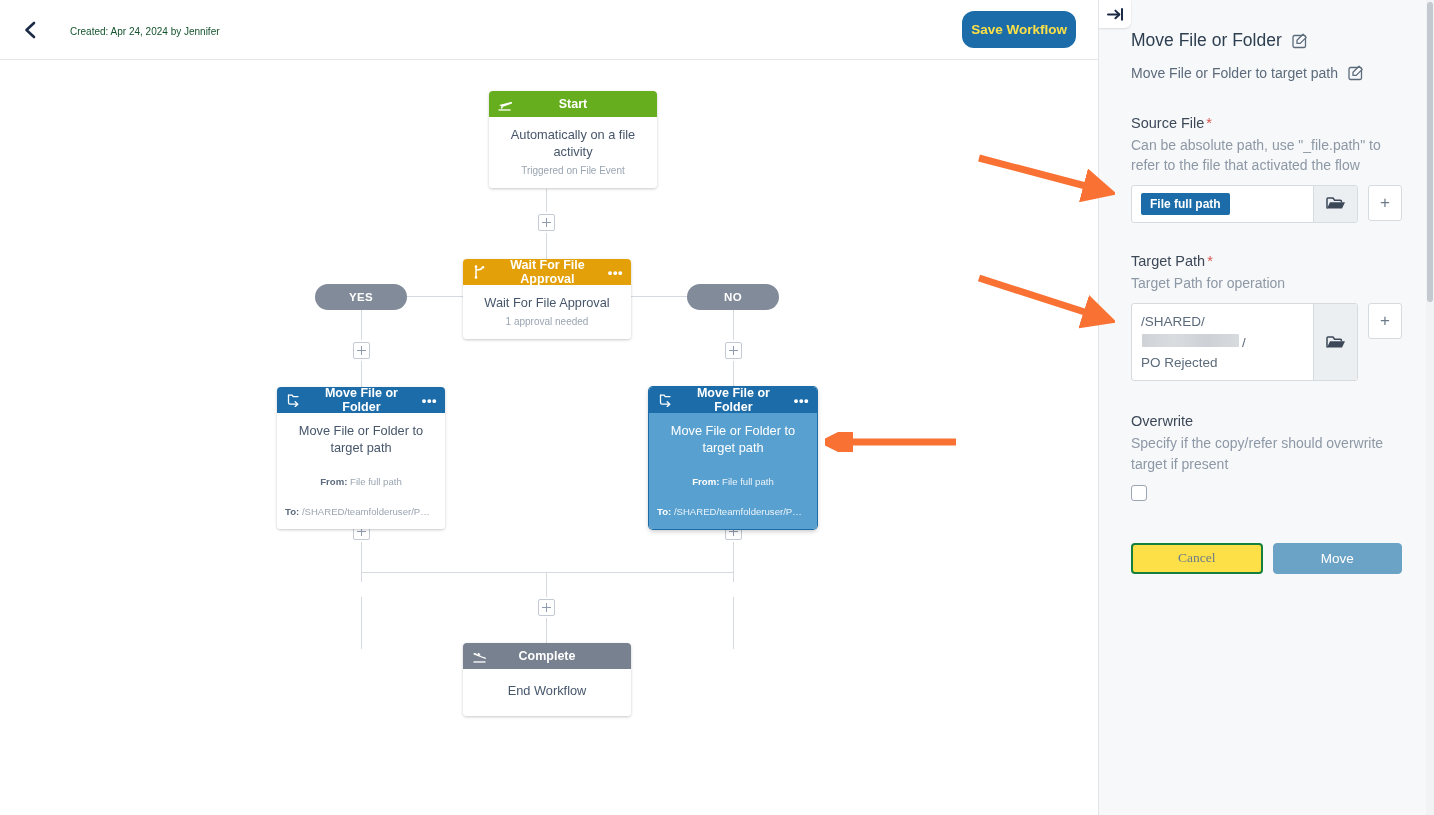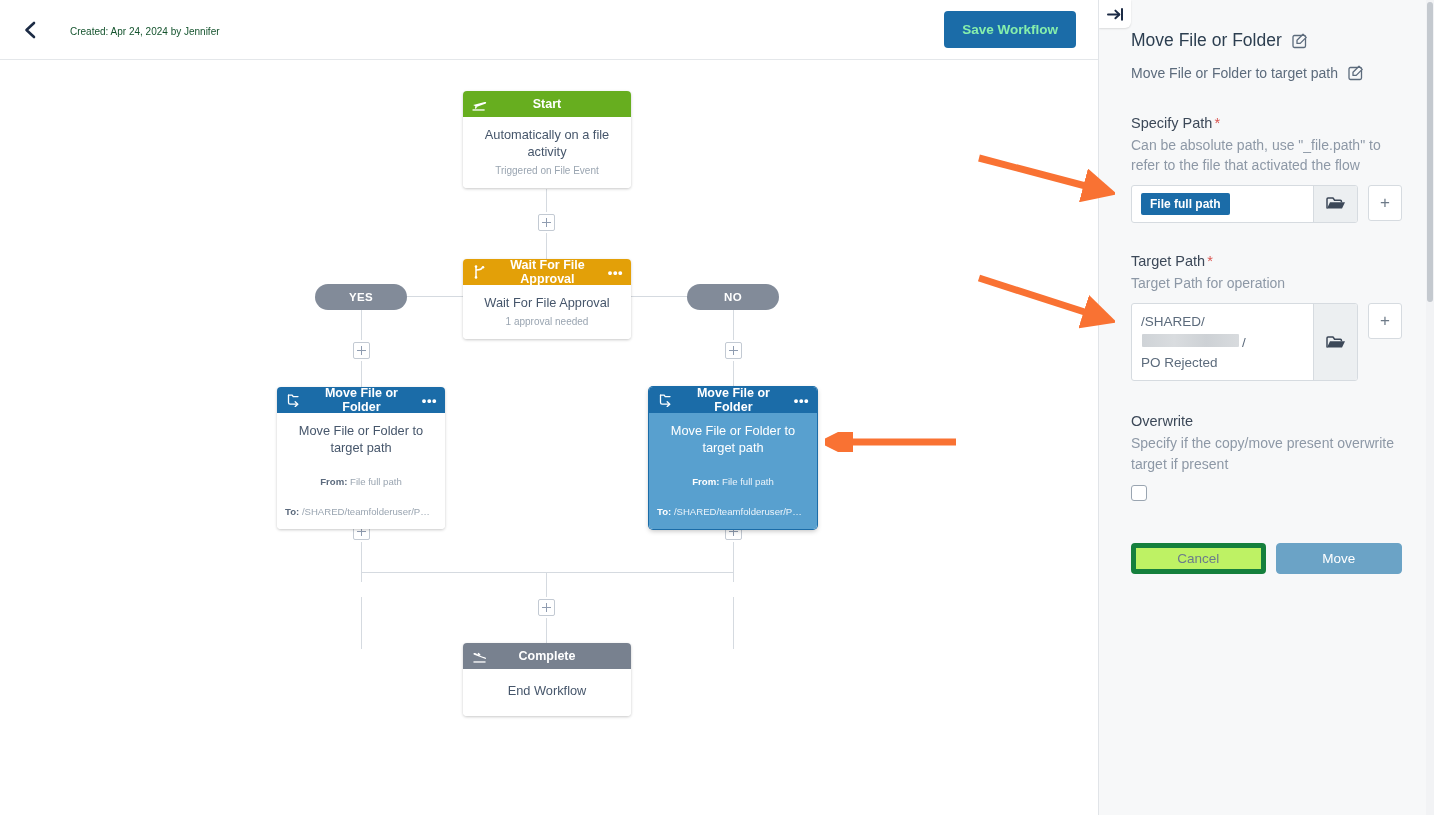--- a/index.html
+++ b/index.html
@@ -23,22 +23,22 @@
     width:60px; height:60px; display:flex; align-items:center; justify-content:center;
     cursor:pointer;
   }
   .back-btn svg { display:block; }
   .title-wrap { flex:1; padding-left:10px; }
   .title-row { display:flex; align-items:center; gap:9px; }
   .wf-title { font-size:19px; font-weight:bold; color:#1c2b45; letter-spacing:-0.2px; }
   .edit-ico { cursor:pointer; display:inline-flex; }
   .wf-sub { font-size:10px; color:#14532d; margin-top:3px; }
   .save-wf {
-    margin-right:22px; background:#1b6ca8; color:#86efac; border:none; border-radius:4px;
-    font-size:13.5px; font-weight:bold; padding:11px 18px; cursor:pointer;
+    margin-right:22px; background:#1b6ca8; color:#fde047; border:none; border-radius:12px;
+    font-size:13.5px; font-weight:bold; padding:11px 9px; cursor:pointer;
     font-family:"Liberation Sans", sans-serif;
   }
 
   
   .canvas {
     position:absolute; left:0; top:60px; width:1098px; height:755px;
     background:#ffffff; overflow:hidden;
   }
   .node {
     position:absolute; width:168px;
@@ -153,21 +153,21 @@
   .check-box {
     width:16px; height:16px; border:1px solid #9aa5b1; border-radius:3px;
     background:#fff; margin-top:11px; cursor:pointer;
   }
   .btn-row { display:flex; gap:10px; margin-top:42px; }
   .btn {
     flex:1; height:31px; border-radius:4px; font-size:13.5px; cursor:pointer;
     display:flex; align-items:center; justify-content:center;
     font-family:"Liberation Sans", sans-serif;
   }
-  .btn-cancel { background:#bef264; border:5px solid #15803d; color:#6c7b8b; }
+  .btn-cancel { background:#fde047; border:2px solid #15803d; color:#6c7b8b;font-family:Liberation Serif, serif; }
   .btn-save { background:#6ba3c6; border:1px solid #6ba3c6; color:#fff; }
 
   
   .anno { position:absolute; pointer-events:none; }
 </style>
 </head>
 <body>
 
 <div class="header">
   <div class="back-btn">
@@ -208,21 +208,21 @@
   <div class="plus-btn" style="left:725px; top:463px;"></div>
   <div class="plus-btn" style="left:538px; top:539px;"></div>
 
   <div class="pill" style="left:315px; top:224px;">
     <span>YES</span>
   </div>
   <div class="pill" style="left:687px; top:224px;">
     <span>NO</span>
   </div>
 
-  <div class="node start" style="left:463px; top:31px;">
+  <div class="node start" style="left:489px; top:31px;">
     <div class="node-hd">
       <span class="hd-ico">
         <svg width="15" height="13" viewBox="0 0 16 14">
           <path d="M1.2 7.6 L13.6 4.4 C14.6 4.1 15.4 4.6 15.1 5.3 C14.9 5.9 14.2 6.3 13.4 6.5 L5.4 9.3 L2.6 8.3 Z" fill="#fff"></path>
           <path d="M5.6 9.2 L4.2 11.6 L3.1 11.3 L3.5 8.7 Z" fill="#fff"></path>
           <rect x="0.5" y="12.2" width="13" height="1.4" fill="#fff"></rect>
         </svg>
       </span>
       <span class="hd-label">Start</span>
       <span style="width:16px"></span>
@@ -350,21 +350,21 @@
       <span class="edit-ico">
         <svg width="16" height="16" viewBox="0 0 16 16">
           <rect x="1" y="2.5" width="12.5" height="12" rx="1.4" fill="none" stroke="#5c6b7c" stroke-width="1.3"></rect>
           <path d="M11 1.2 L14.2 4.4 L8.2 10.4 L5 10.4 L5 7.2 Z" fill="#f7f8f9" stroke="#5c6b7c" stroke-width="1.3" stroke-linejoin="round"></path>
         </svg>
       </span>
     </div>
 
     <div class="field" style="margin-top:34px;">
       <div class="field-label">
-        <span>Specify Path</span><span class="req">*</span>
+        <span>Source File</span><span class="req">*</span>
       </div>
       <div class="field-help">Can be absolute path, use "_file.path" to refer to the file that activated the flow</div>
       <div class="input-row">
         <div class="input-box">
           <div class="input-value">
             <span class="chip">File full path</span>
           </div>
           <div class="folder-btn">
             <svg width="20" height="15" viewBox="0 0 20 15">
               <path d="M1 12.5 V3 A1 1 0 0 1 2 2 H7 L8.6 4.2 H14.4 A1 1 0 0 1 15.4 5.2 V6.2" fill="none" stroke="#3c4858" stroke-width="1.5" stroke-linejoin="round"></path>
@@ -395,21 +395,21 @@
               <path d="M1 12.5 L4 6.3 H19 L16 12.5 Z" fill="#3c4858"></path>
             </svg>
           </div>
         </div>
         <div class="plus-sq">+</div>
       </div>
     </div>
 
     <div class="field" style="margin-top:32px;">
       <div class="field-label">Overwrite</div>
-      <div class="field-help">Specify if the copy/move present overwrite target if present</div>
+      <div class="field-help">Specify if the copy/refer should overwrite target if present</div>
       <div class="check-box"></div>
     </div>
 
     <div class="btn-row">
       <div class="btn btn-cancel">Cancel</div>
       <div class="btn btn-save">Move</div>
     </div>
   </div>
 </div>
 

